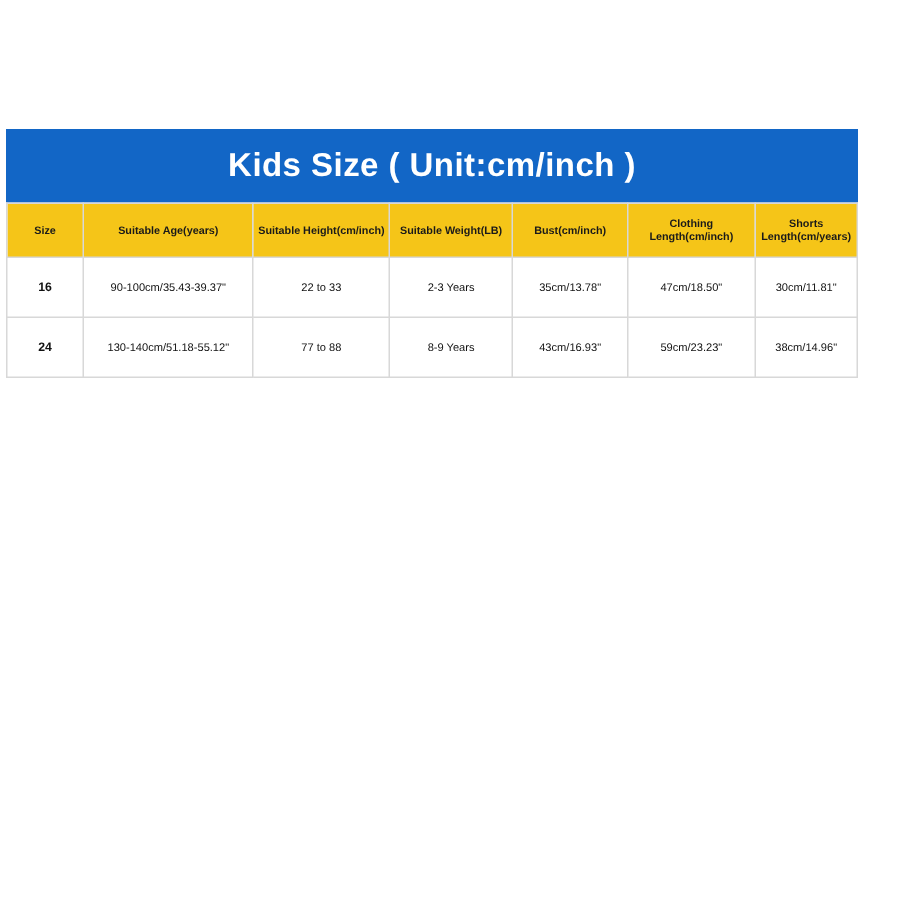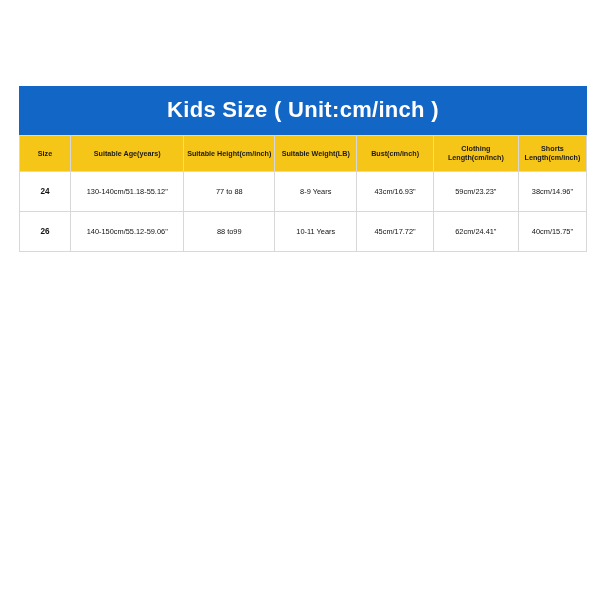--- a/index.html
+++ b/index.html
@@ -14,21 +14,21 @@
     overflow: hidden;
   }
   .page {
     position: relative;
     width: 600px;
     height: 600px;
     background: #ffffff;
   }
   .card {
     position: absolute;
-    left: 19px;
+    left: 4px;
     top: 86px;
     width: 568px;
     height: 428px;
     background: #ffffff;
     box-sizing: border-box;
     display: flex;
     flex-direction: column;
   }
   .title-bar {
     background: #1266c6;
@@ -105,40 +105,40 @@
         <col class="col-shorts">
       </colgroup>
       <thead>
         <tr>
           <th>Size</th>
           <th>Suitable Age(years)</th>
           <th>Suitable Height(cm/inch)</th>
           <th>Suitable Weight(LB)</th>
           <th>Bust(cm/inch)</th>
           <th>Clothing Length(cm/inch)</th>
-          <th>Shorts Length(cm/inch)</th>
+          <th>Shorts Length(cm/years)</th>
         </tr>
       </thead>
       <tbody>
+        <tr>
+          <td class="size-cell">16</td>
+          <td>90-100cm/35.43-39.37"</td>
+          <td>22 to 33</td>
+          <td>2-3 Years</td>
+          <td>35cm/13.78"</td>
+          <td>47cm/18.50"</td>
+          <td>30cm/11.81"</td>
+        </tr>
         <tr>
           <td class="size-cell">24</td>
           <td>130-140cm/51.18-55.12"</td>
           <td>77 to 88</td>
           <td>8-9 Years</td>
           <td>43cm/16.93"</td>
           <td>59cm/23.23"</td>
           <td>38cm/14.96"</td>
         </tr>
-        <tr>
-          <td class="size-cell">26</td>
-          <td>140-150cm/55.12-59.06"</td>
-          <td>88 to99</td>
-          <td>10-11 Years</td>
-          <td>45cm/17.72"</td>
-          <td>62cm/24.41"</td>
-          <td>40cm/15.75"</td>
-        </tr>
       </tbody>
     </table>
 
 
   </div>
 </div>
 
 </body></html>

